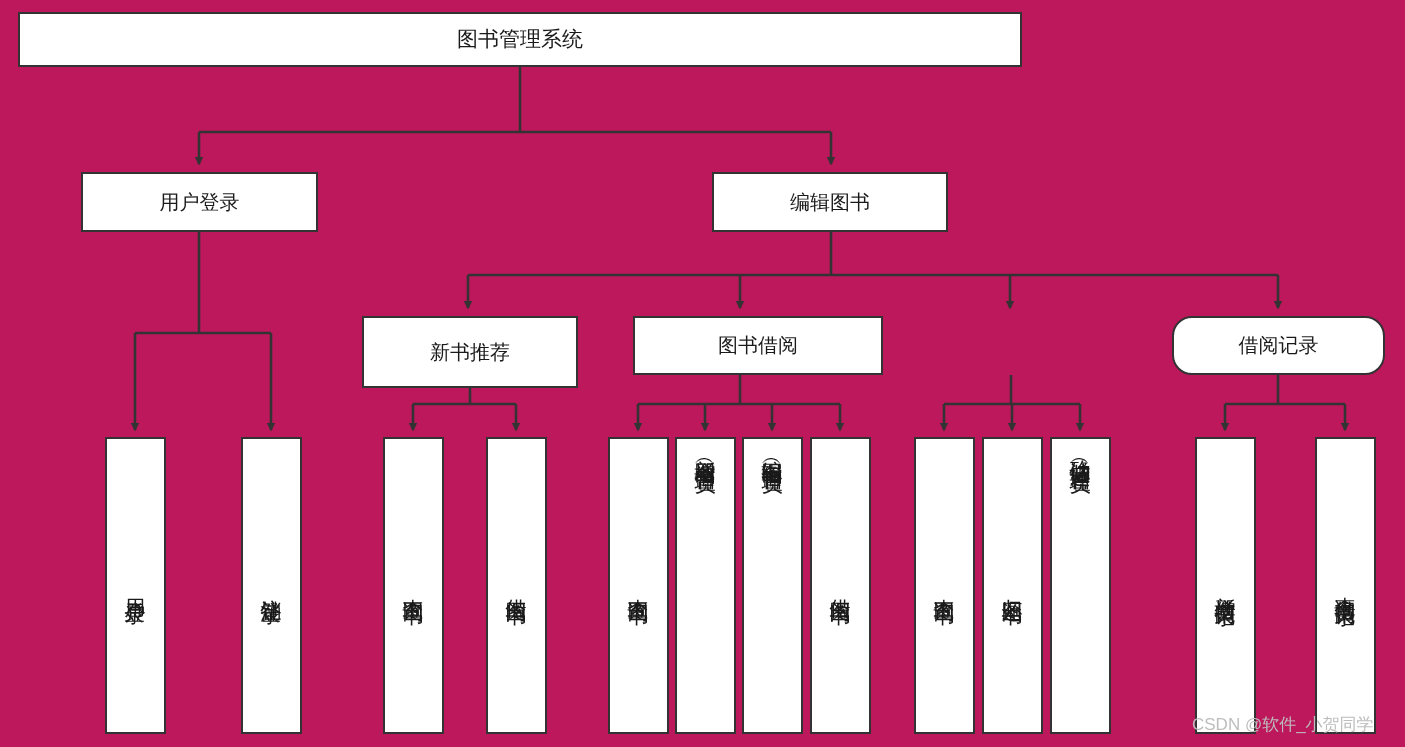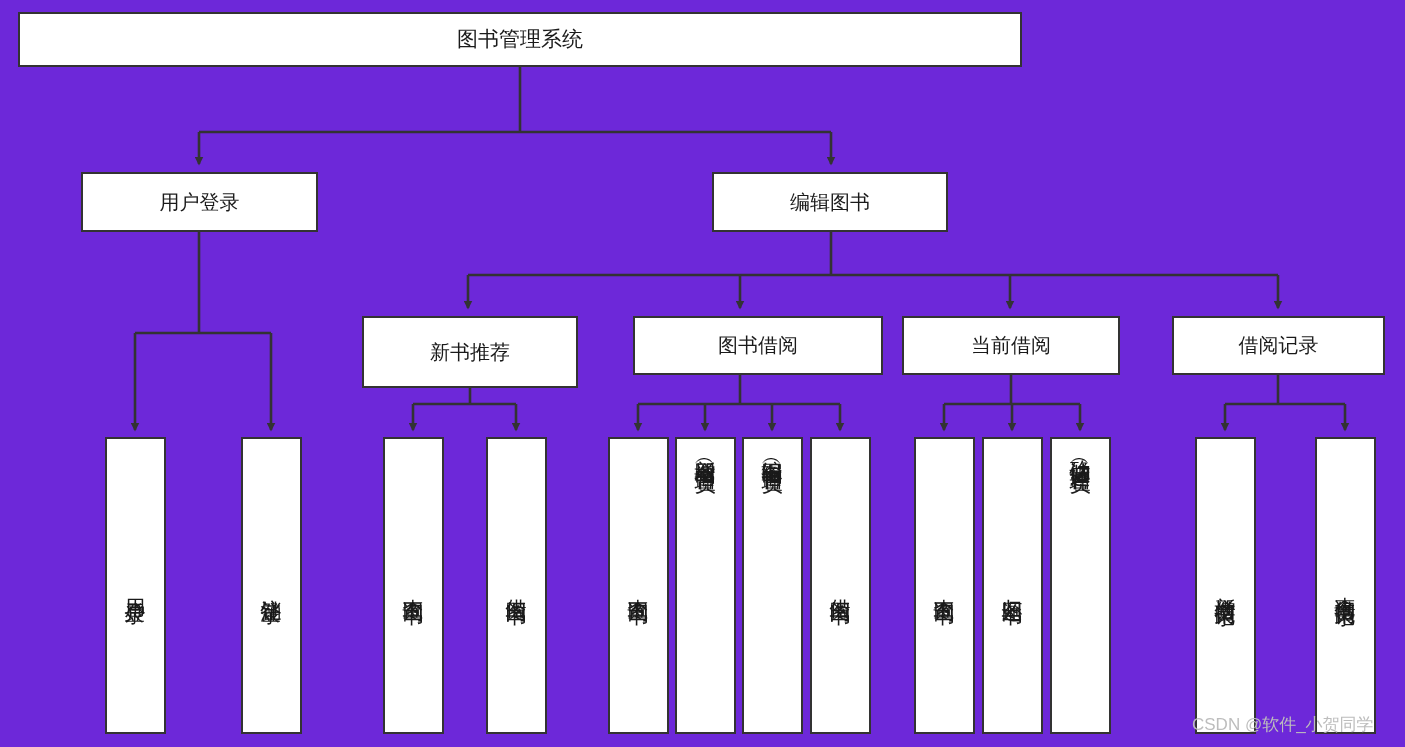--- a/index.html
+++ b/index.html
@@ -8,21 +8,21 @@
     padding: 0;
     background: #ffffff;
   }
   body {
     font-family: "Liberation Sans", "DejaVu Sans", sans-serif;
   }
   #diagram-root {
     position: relative;
     width: 1405px;
     height: 747px;
-    background: #6d28d9;
+    background: #be185d;
     overflow: hidden;
   }
   #connector-layer {
     position: absolute;
     left: 0;
     top: 0;
     width: 1405px;
     height: 747px;
   }
   .node {
@@ -149,25 +149,22 @@
   </div>
 
   <div class="node level-2" style="left:362px; top:316px; width:216px; height:72px;">
     <span class="node-label">新书推荐</span>
   </div>
 
   <div class="node level-2" style="left:633px; top:316px; width:250px; height:59px;">
     <span class="node-label">图书借阅</span>
   </div>
 
-  <div class="node level-2" style="left:902px; top:316px; width:218px; height:59px;">
-    <span class="node-label">当前借阅</span>
-  </div>
-
-  <div class="node level-2" style="left:1172px; top:316px; width:213px; height:59px;">
+
+  <div class="node level-2" style="left:1172px; top:316px; width:213px; height:59px;border-radius:20px;">
     <span class="node-label">借阅记录</span>
   </div>
 
   <div class="node leaf center" style="left:105px; top:437px; width:61px; height:297px;">
     <span class="node-label">用户登录</span>
   </div>
 
   <div class="node leaf center" style="left:241px; top:437px; width:61px; height:297px;">
     <span class="node-label">注销登录</span>
   </div>

